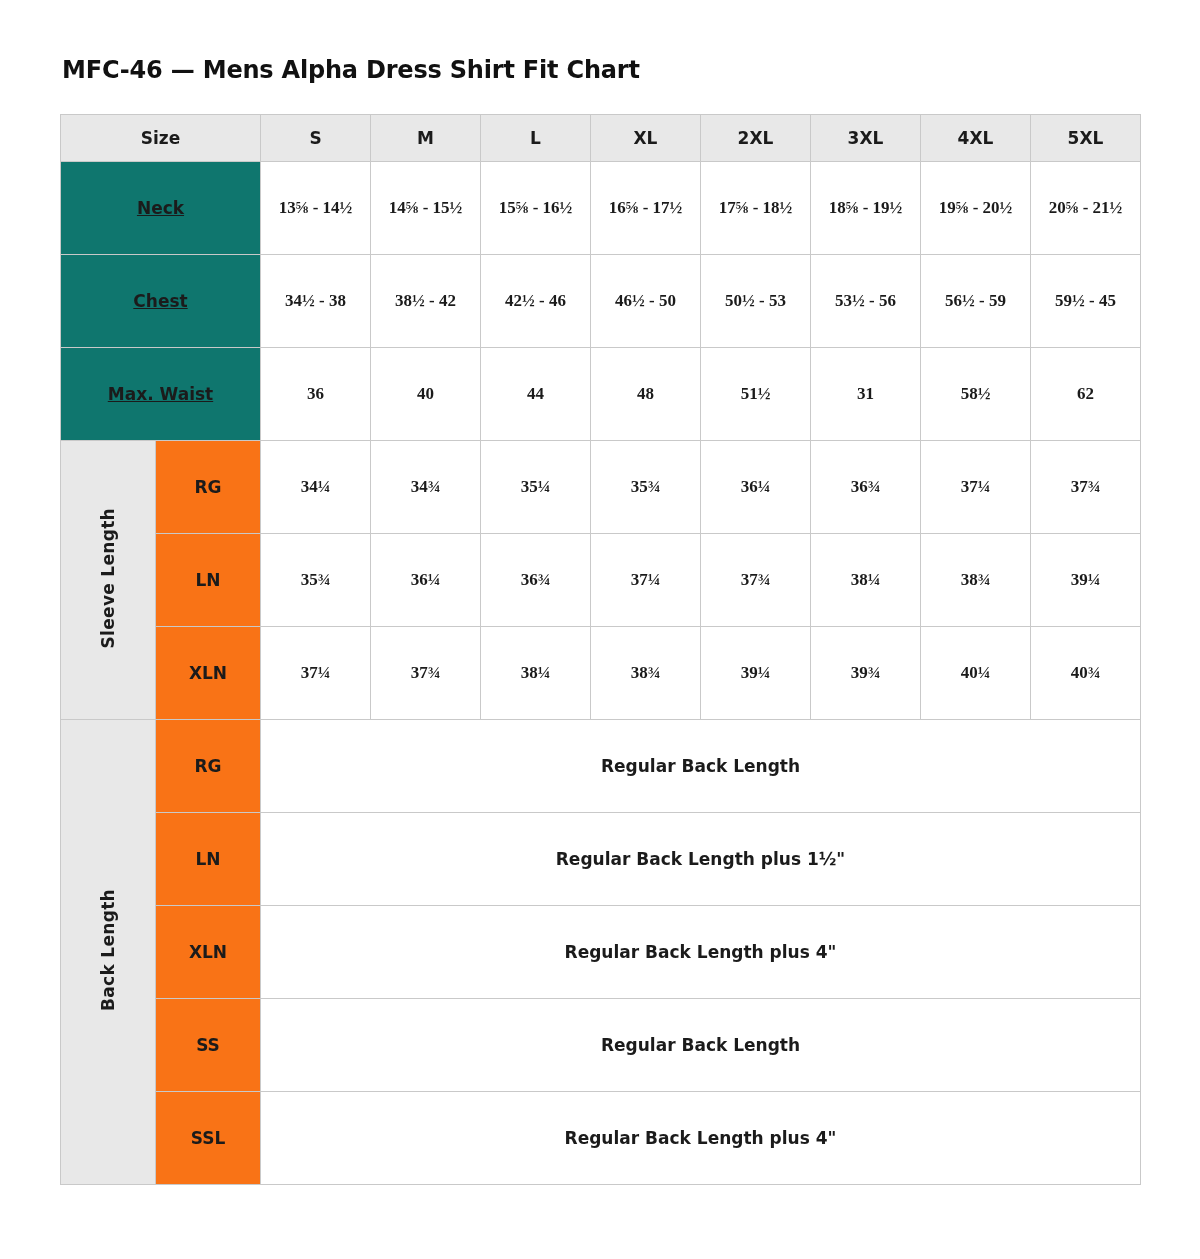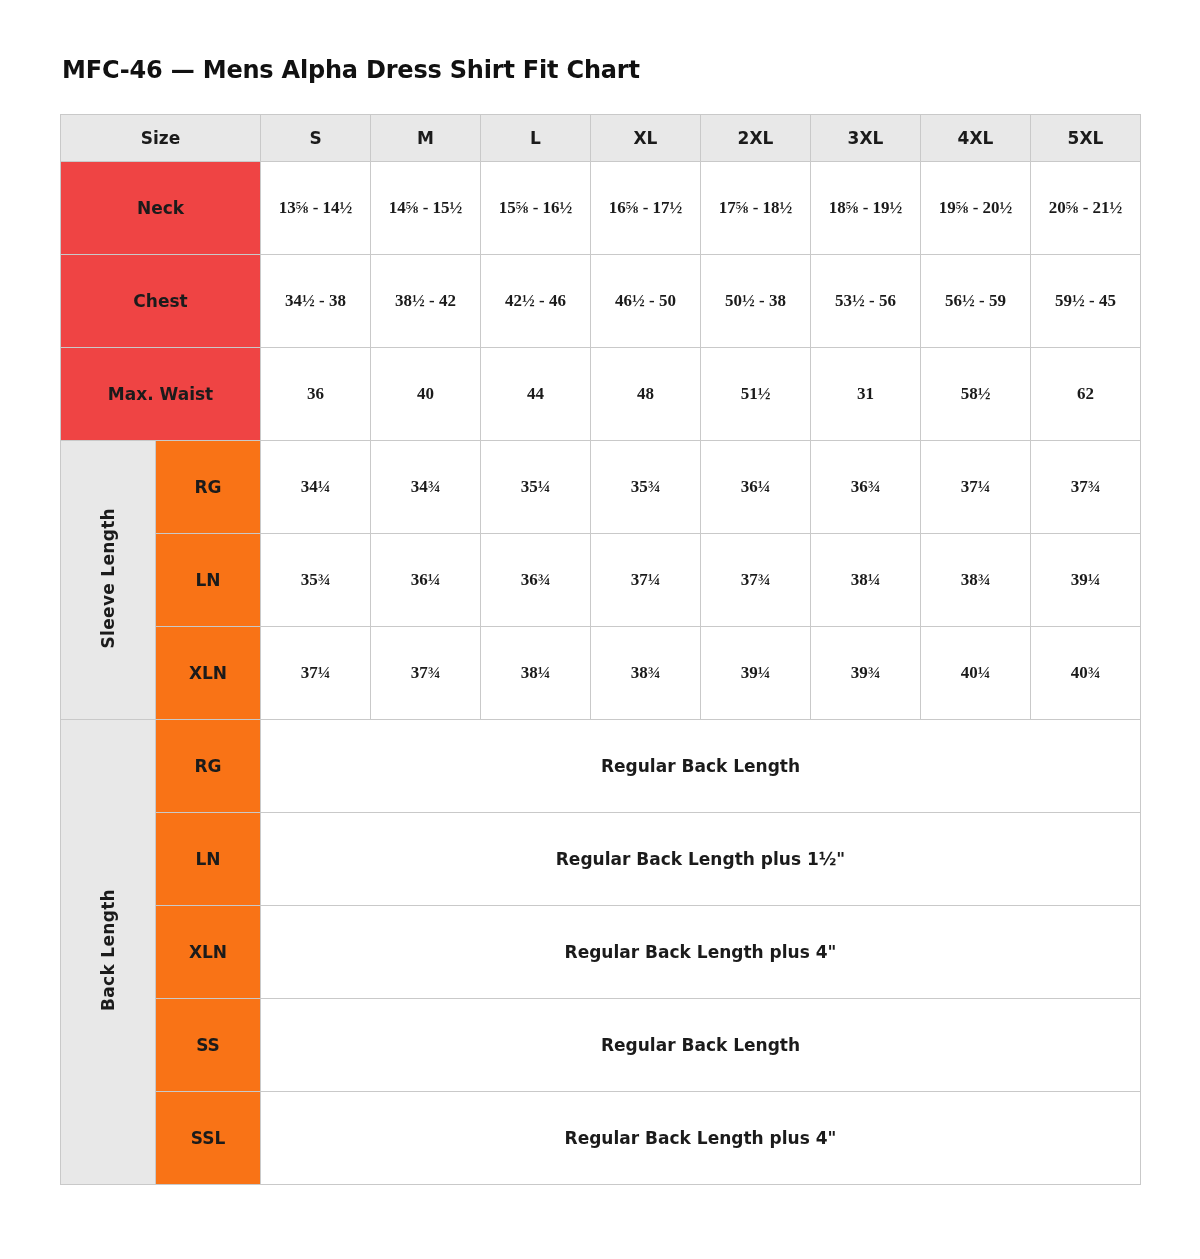--- a/index.html
+++ b/index.html
@@ -52,23 +52,24 @@
   .hdr {
     background: #e8e8e8;
     height: 46px;
     font-size: 19px;
     font-weight: bold;
   }
   .hdr-size-label {
     font-size: 19px;
   }
   .rowlabel {
-    background: #ef4444;
-    font-size: 19px;
-    font-weight: bold;
+    background: #0f766e;
+    font-size: 19px;
+    font-weight: bold;
+    text-decoration: underline;
   }
   .rowlabel-plain {
     background: #f97316;
     font-size: 17px;
     font-weight: bold;
   }
   .vlabel {
     background: #e8e8e8;
     font-size: 19px;
     font-weight: bold;
@@ -144,21 +145,21 @@
         <td class="valcell">19⅝ - 20½</td>
         <td class="valcell">20⅝ - 21½</td>
       </tr>
 
       <tr class="row-chest">
         <td class="rowlabel" colspan="2">Chest</td>
         <td class="valcell">34½ - 38</td>
         <td class="valcell">38½ - 42</td>
         <td class="valcell">42½ - 46</td>
         <td class="valcell">46½ - 50</td>
-        <td class="valcell">50½ - 38</td>
+        <td class="valcell">50½ - 53</td>
         <td class="valcell">53½ - 56</td>
         <td class="valcell">56½ - 59</td>
         <td class="valcell">59½ - 45</td>
       </tr>
 
       <tr class="row-waist">
         <td class="rowlabel" colspan="2">Max. Waist</td>
         <td class="valcell">36</td>
         <td class="valcell">40</td>
         <td class="valcell">44</td>

